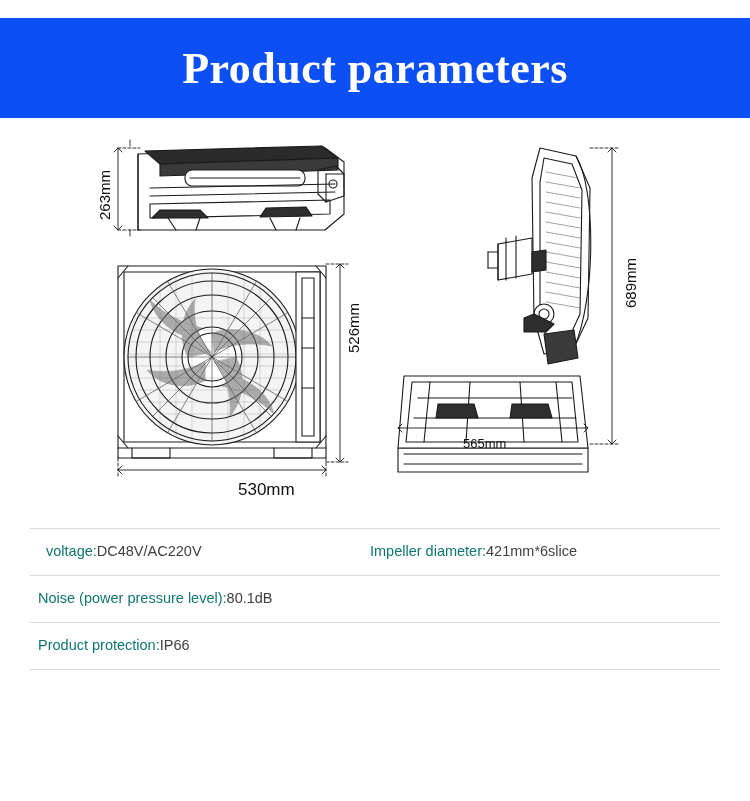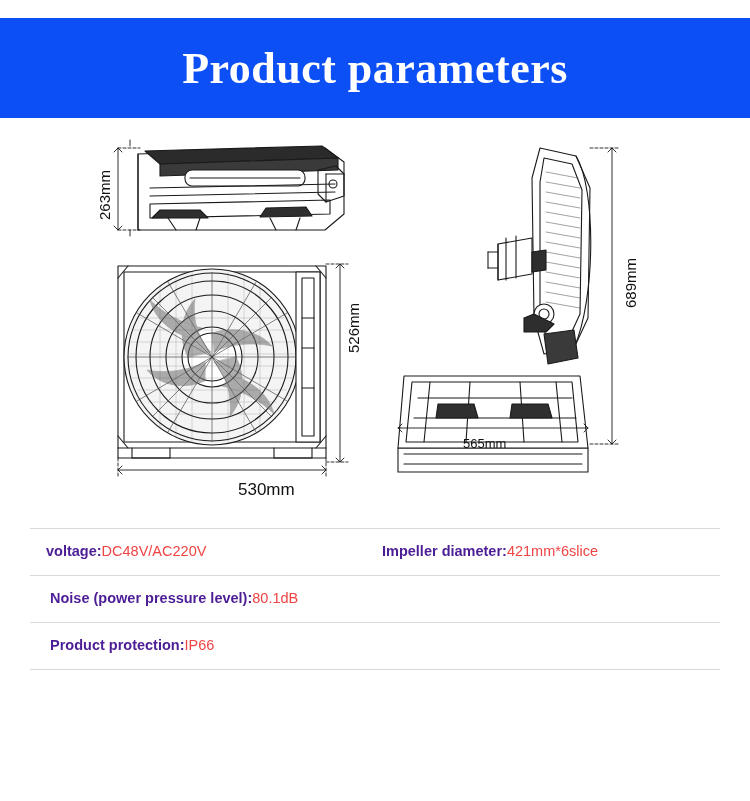--- a/index.html
+++ b/index.html
@@ -86,30 +86,29 @@
   }
   .spec-cell.left {
     width: 332px;
     padding-left: 16px;
     box-sizing: border-box;
   }
   .spec-cell.right {
     flex: 1;
     padding-left: 8px;
     box-sizing: border-box;
-    margin-left: 12px;
   }
   .spec-key {
-    font-weight: bold;
-    color: #4c1d95;
+    font-weight: normal;
+    color: #0f766e;
     text-align: right;
   }
   .spec-val {
     font-weight: normal;
-    color: #ef4444;
+    color: #404040;
   }
   sup {
     font-size: 9px;
     vertical-align: super;
   }
 </style>
 </head>
 <body>
 
 <div class="page">

